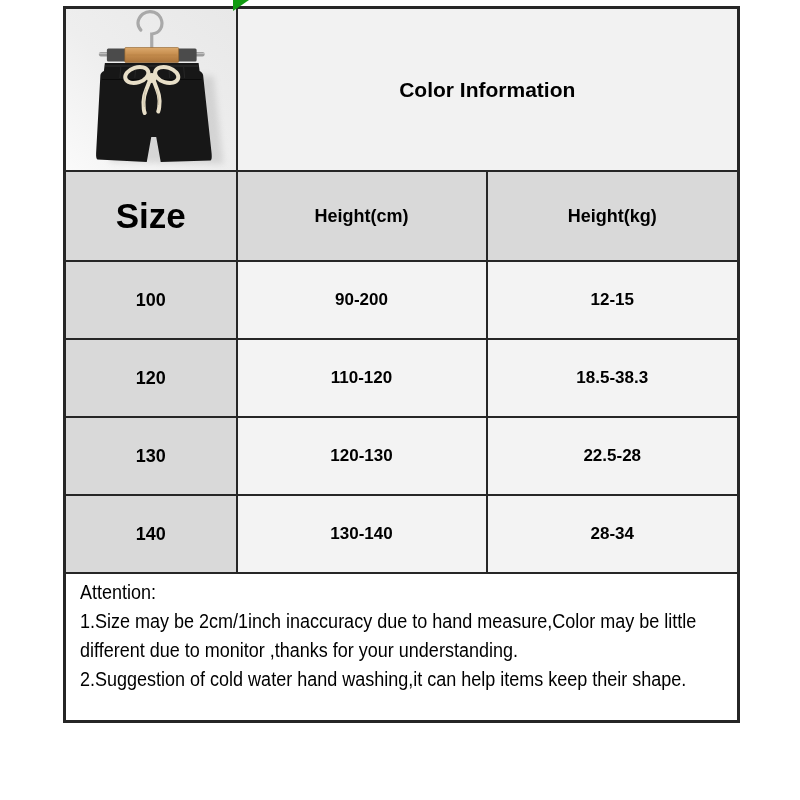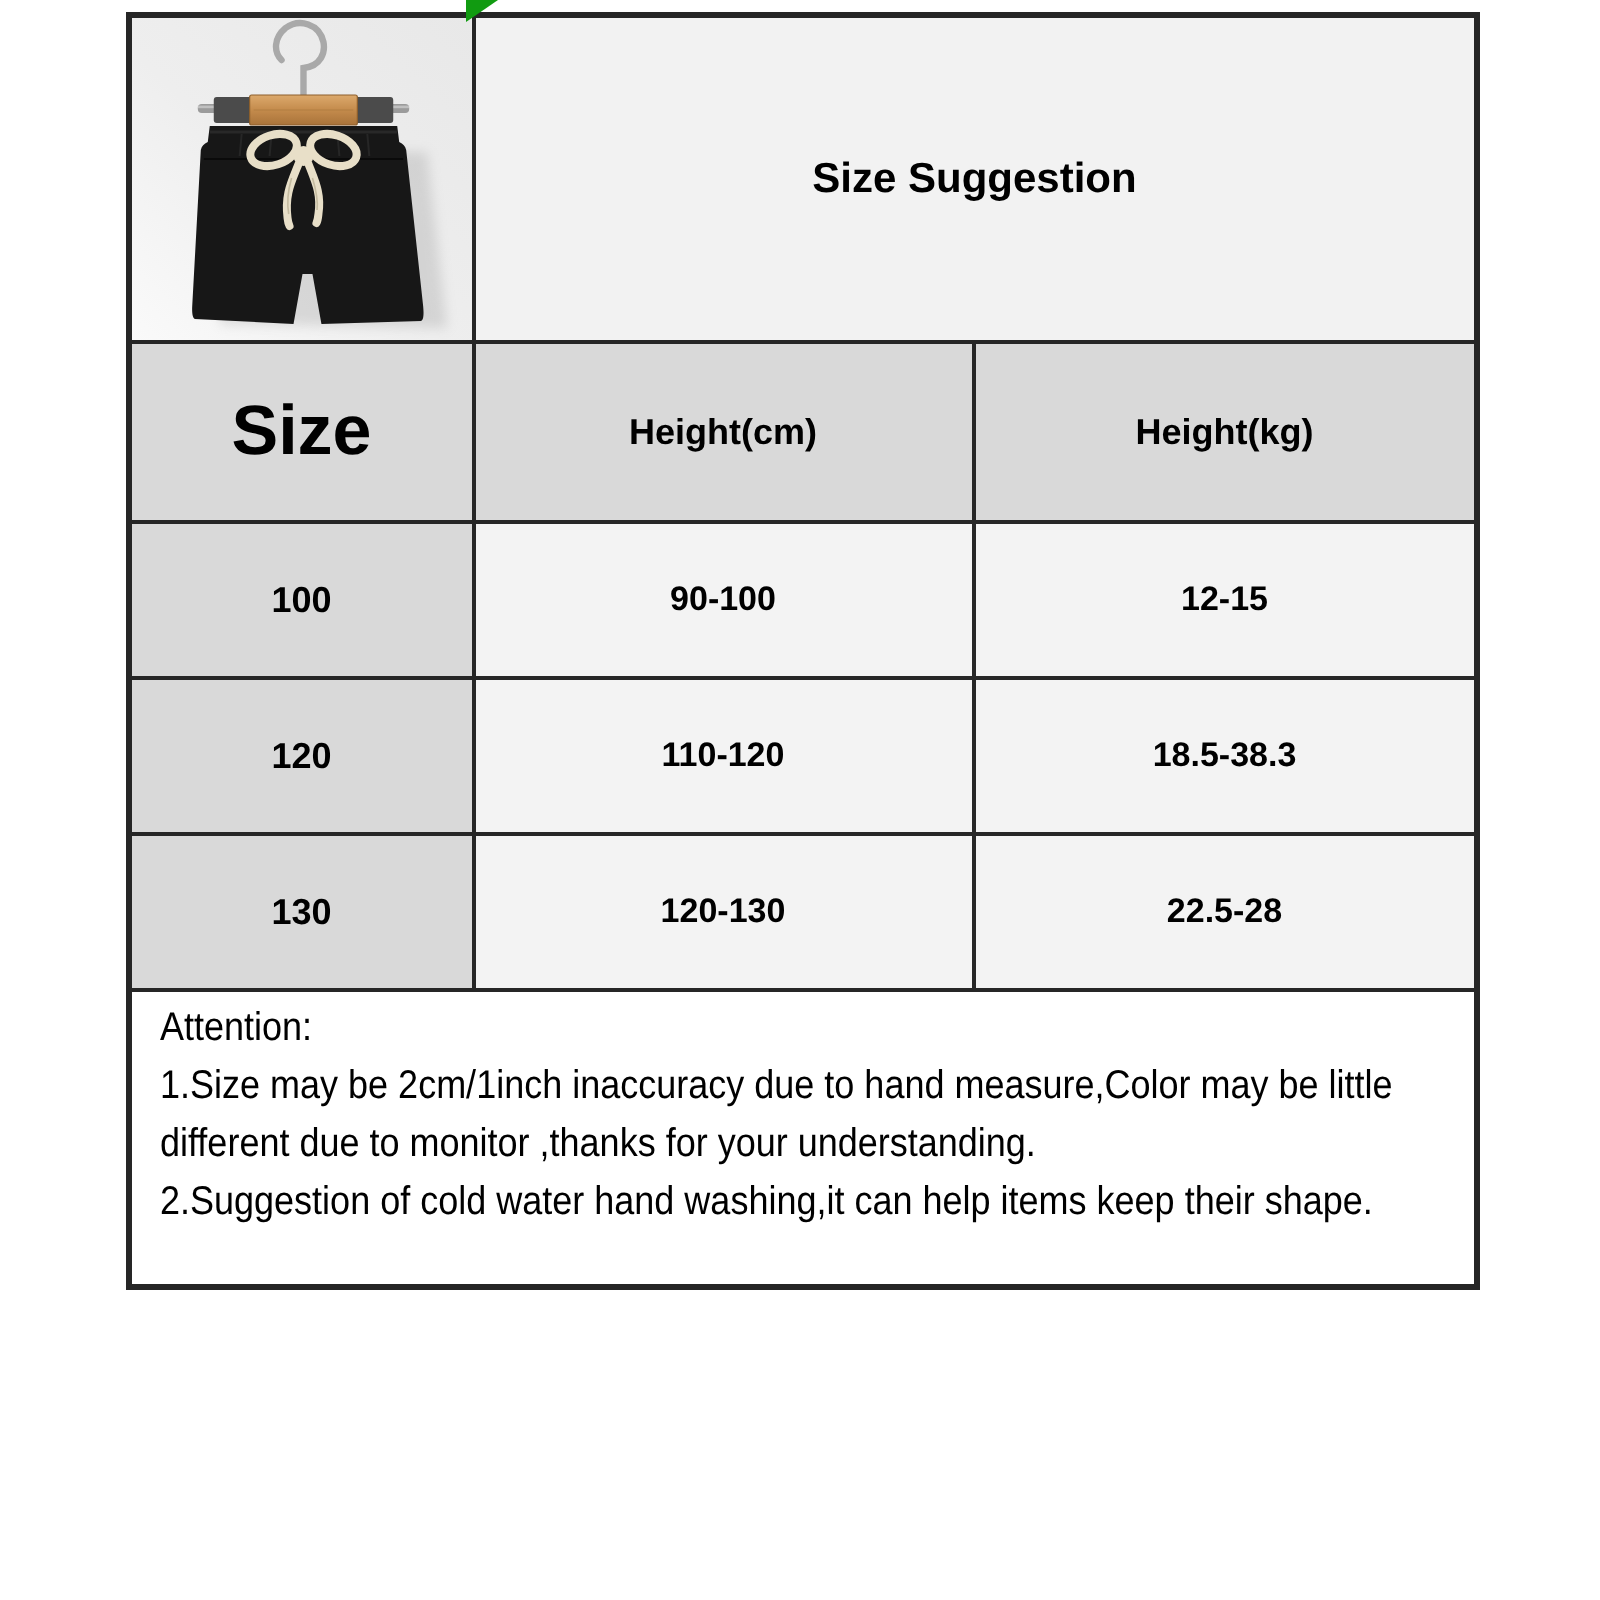--- a/index.html
+++ b/index.html
@@ -93,50 +93,55 @@
         <path d="M55,58 L54,69 M70,58 L69,69 M103,58 L104,69 M118,58 L119,69" stroke="#303030" stroke-width="1" opacity="0.6"></path>
         <ellipse cx="71" cy="66" rx="12" ry="7.5" fill="none" stroke="#e8dfc8" stroke-width="4" transform="rotate(-18 71 66)"></ellipse>
         <ellipse cx="101" cy="66" rx="12" ry="7.5" fill="none" stroke="#e8dfc8" stroke-width="4" transform="rotate(18 101 66)"></ellipse>
         <circle cx="86" cy="69" r="5" fill="#e8dfc8"></circle>
         <path d="M83.5,73 C80,82 76.5,88 78,100 C78.2,102 78.5,103 79,104" fill="none" stroke="#e8dfc8" stroke-width="4" stroke-linecap="round"></path>
         <path d="M88.5,73 C92,82 95,88 93.5,98 C93.3,100 93,101.5 92.5,102.5" fill="none" stroke="#e8dfc8" stroke-width="4" stroke-linecap="round"></path>
         <path d="M80,80 C78.3,86 77.5,92 78.6,98 M90.5,80 C92.3,86 93.4,91 92.8,96" fill="none" stroke="#b5ab8f" stroke-width="0.8" opacity="0.7"></path>
       </svg>
     </td>
     <td class="title-cell" colspan="2">
-      <span>Size Suggestion</span>
+      <span>Color Information</span>
     </td>
   </tr>
 
   <tr class="r-head">
     <td class="head-cell size-head">
       <span>Size</span>
     </td>
     <td class="head-cell">
       <span>Height(cm)</span>
     </td>
     <td class="head-cell">
       <span>Height(kg)</span>
     </td>
   </tr>
 
   <tr class="r-data">
     <td class="size-col"><span>100</span></td>
-    <td class="val-cell"><span>90-100</span></td>
+    <td class="val-cell"><span>90-200</span></td>
     <td class="val-cell"><span>12-15</span></td>
   </tr>
   <tr class="r-data">
     <td class="size-col"><span>120</span></td>
     <td class="val-cell"><span>110-120</span></td>
     <td class="val-cell"><span>18.5-38.3</span></td>
   </tr>
   <tr class="r-data">
     <td class="size-col"><span>130</span></td>
     <td class="val-cell"><span>120-130</span></td>
     <td class="val-cell"><span>22.5-28</span></td>
+  </tr>
+  <tr class="r-data">
+    <td class="size-col"><span>140</span></td>
+    <td class="val-cell"><span>130-140</span></td>
+    <td class="val-cell"><span>28-34</span></td>
   </tr>
 
   <tr class="r-note">
     <td class="note-cell" colspan="3">
       <div class="note-line">Attention:</div>
       <div class="note-line">1.Size may be 2cm/1inch inaccuracy due to hand measure,Color may be little</div>
       <div class="note-line">different due to monitor ,thanks for your understanding.</div>
       <div class="note-line">2.Suggestion of cold water hand washing,it can help items keep their shape.</div>
     </td>
   </tr>

